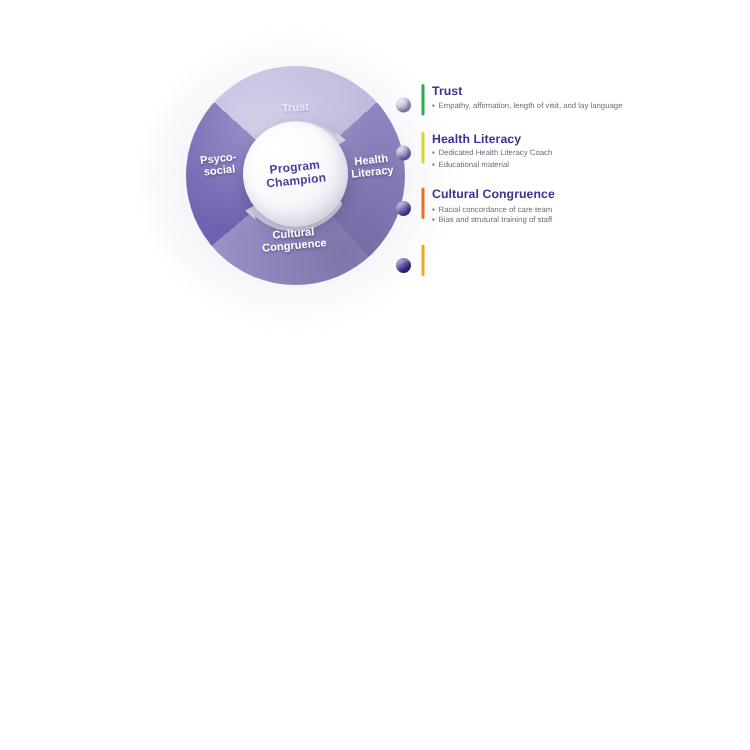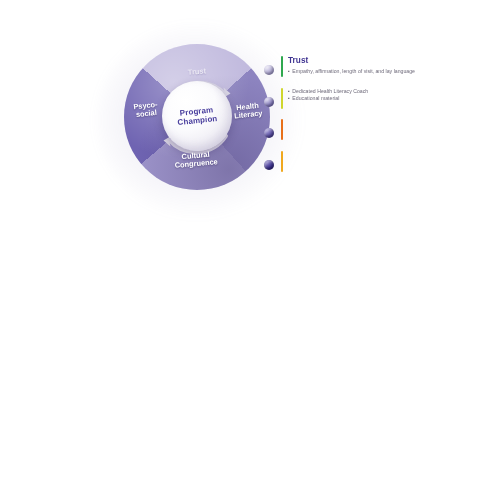--- a/index.html
+++ b/index.html
@@ -127,34 +127,46 @@
           <span class="bullet">▪</span>
           <span class="txt">Empathy, affirmation, length of visit, and lay language</span>
         </div>
       </div>
     </div>
 
     <div class="lg-row">
       <span class="dot dot-3d" style="background:radial-gradient(circle at 34% 28%, #cfcae6 0%, #8a81c2 55%, #655aa9 100%);"></span>
       <span class="bar" style="height:21px;background:#cfd62e;"></span>
       <div class="lg-body">
+        <div class="lg-title">Health Literacy</div>
         <div class="lg-item">
           <span class="bullet">▪</span>
           <span class="txt">Dedicated Health Literacy Coach</span>
         </div>
         <div class="lg-item">
           <span class="bullet">▪</span>
           <span class="txt">Educational material</span>
         </div>
       </div>
     </div>
 
     <div class="lg-row">
       <span class="dot dot-3d" style="background:radial-gradient(circle at 34% 28%, #9a92cd 0%, #5b4fa6 55%, #3d3382 100%);"></span>
       <span class="bar" style="height:21px;background:#e8701a;"></span>
+      <div class="lg-body">
+        <div class="lg-title">Cultural Congruence</div>
+        <div class="lg-item">
+          <span class="bullet">▪</span>
+          <span class="txt">Racial concordance of care team</span>
+        </div>
+        <div class="lg-item">
+          <span class="bullet">▪</span>
+          <span class="txt">Bias and strutural training of staff</span>
+        </div>
+      </div>
     </div>
 
     <div class="lg-row">
       <span class="dot dot-3d" style="background:radial-gradient(circle at 34% 28%, #7b71bb 0%, #3d3192 55%, #2a2170 100%);"></span>
       <span class="bar" style="height:21px;background:#f0a81e;"></span>
     </div>
 
   </div>
 </div>
 

